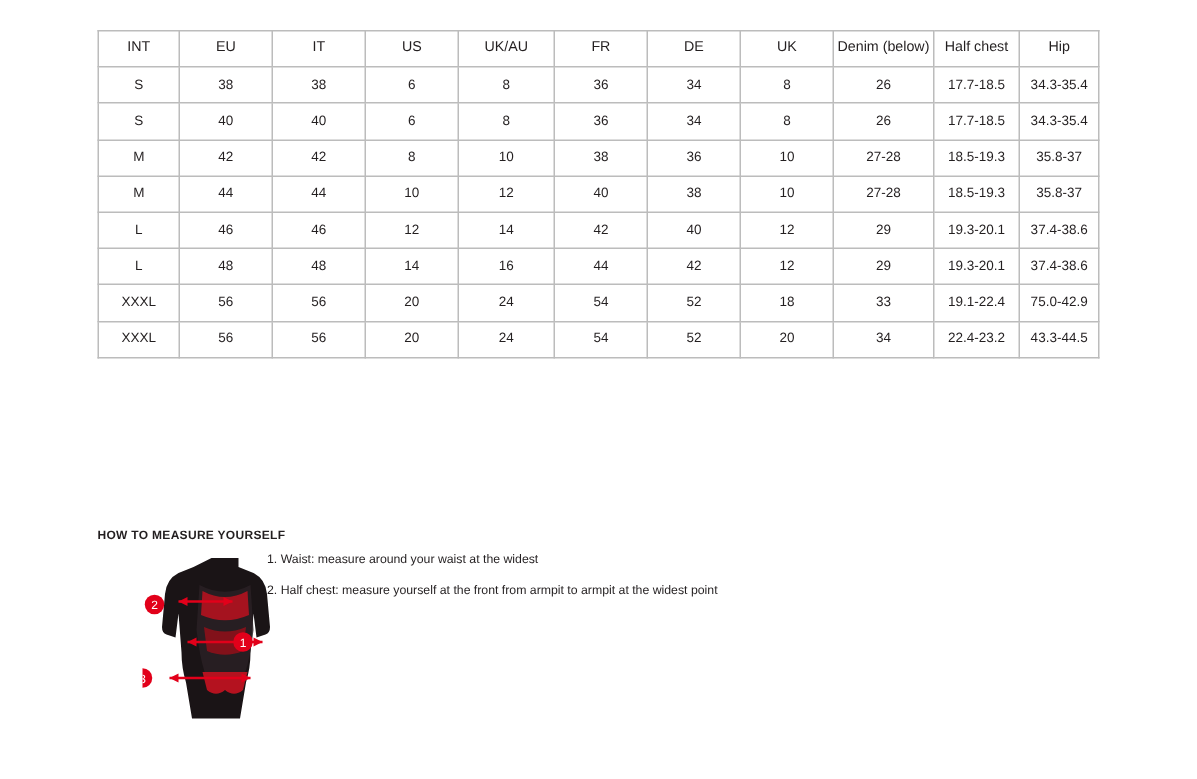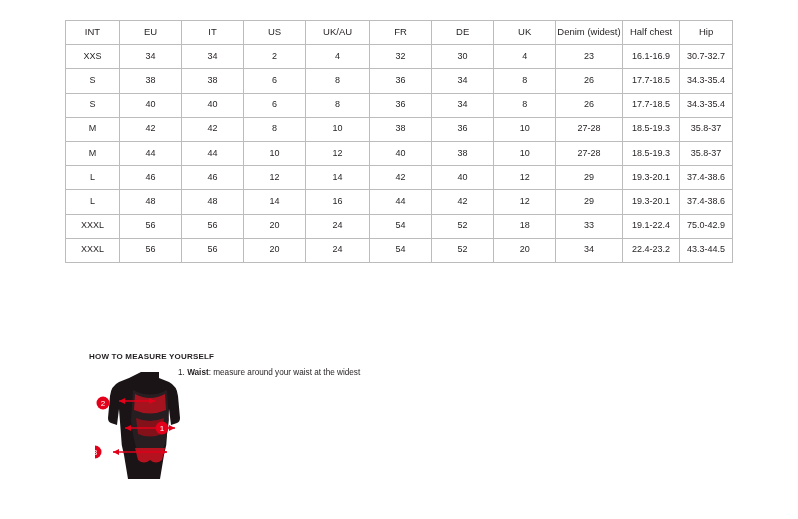--- a/index.html
+++ b/index.html
@@ -59,42 +59,41 @@
 
   
   .measure-title {
     position: absolute;
     left: 65px;
     top: 352px;
     font-size: 8px;
     font-weight: bold;
     letter-spacing: 0.2px;
     color: #231f20;
-    margin-left: 24px;
   }
   .figure {
     position: absolute;
     left: 95px;
     top: 368px;
     width: 110px;
     height: 125px;
   }
   .instructions {
     position: absolute;
     left: 178px;
     top: 368px;
     width: 420px;
     font-size: 8.2px;
     color: #231f20;
   }
   .instructions .line {
     margin-bottom: 11px;
     line-height: 1.25;
   }
-  .instructions .line b { font-weight: bold; margin-top: 32px; }
+  .instructions .line b { font-weight: normal; margin-top: 32px; }
   .bullet-num { font-weight: normal; }
 </style>
 </head>
 <body>
 
 <div class="table-wrap">
   <table class="size-table">
     <colgroup>
       <col class="c-int">
         <col class="c-eu">
@@ -111,39 +110,26 @@
     <thead>
       <tr>
         <th>INT</th>
         <th>EU</th>
         <th>IT</th>
         <th>US</th>
         <th>UK/AU</th>
         <th>FR</th>
         <th>DE</th>
         <th>UK</th>
-        <th>Denim (widest)</th>
+        <th>Denim (below)</th>
         <th>Half chest</th>
         <th>Hip</th>
       </tr>
     </thead>
     <tbody>
-      <tr>
-        <td>XXS</td>
-        <td>34</td>
-        <td>34</td>
-        <td>2</td>
-        <td>4</td>
-        <td>32</td>
-        <td>30</td>
-        <td>4</td>
-        <td>23</td>
-        <td>16.1-16.9</td>
-        <td>30.7-32.7</td>
-      </tr>
       <tr>
         <td>S</td>
         <td>38</td>
         <td>38</td>
         <td>6</td>
         <td>8</td>
         <td>36</td>
         <td>34</td>
         <td>8</td>
         <td>26</td>
@@ -288,13 +274,17 @@
       <text x="0" y="87.2" text-anchor="middle" font-family="Liberation Sans, sans-serif" font-size="8" fill="#ffffff">3</text>
     </g>
   </svg>
 </div>
 
 <div class="instructions">
   <div class="line">
     <span class="bullet-num">1.</span>
     <b>Waist</b><span>: measure around your waist at the widest</span>
   </div>
+  <div class="line">
+    <span class="bullet-num">2.</span>
+    <b>Half chest</b><span>: measure yourself at the front from armpit to armpit at the widest point</span>
+  </div>
 </div>
 
 </body></html>

